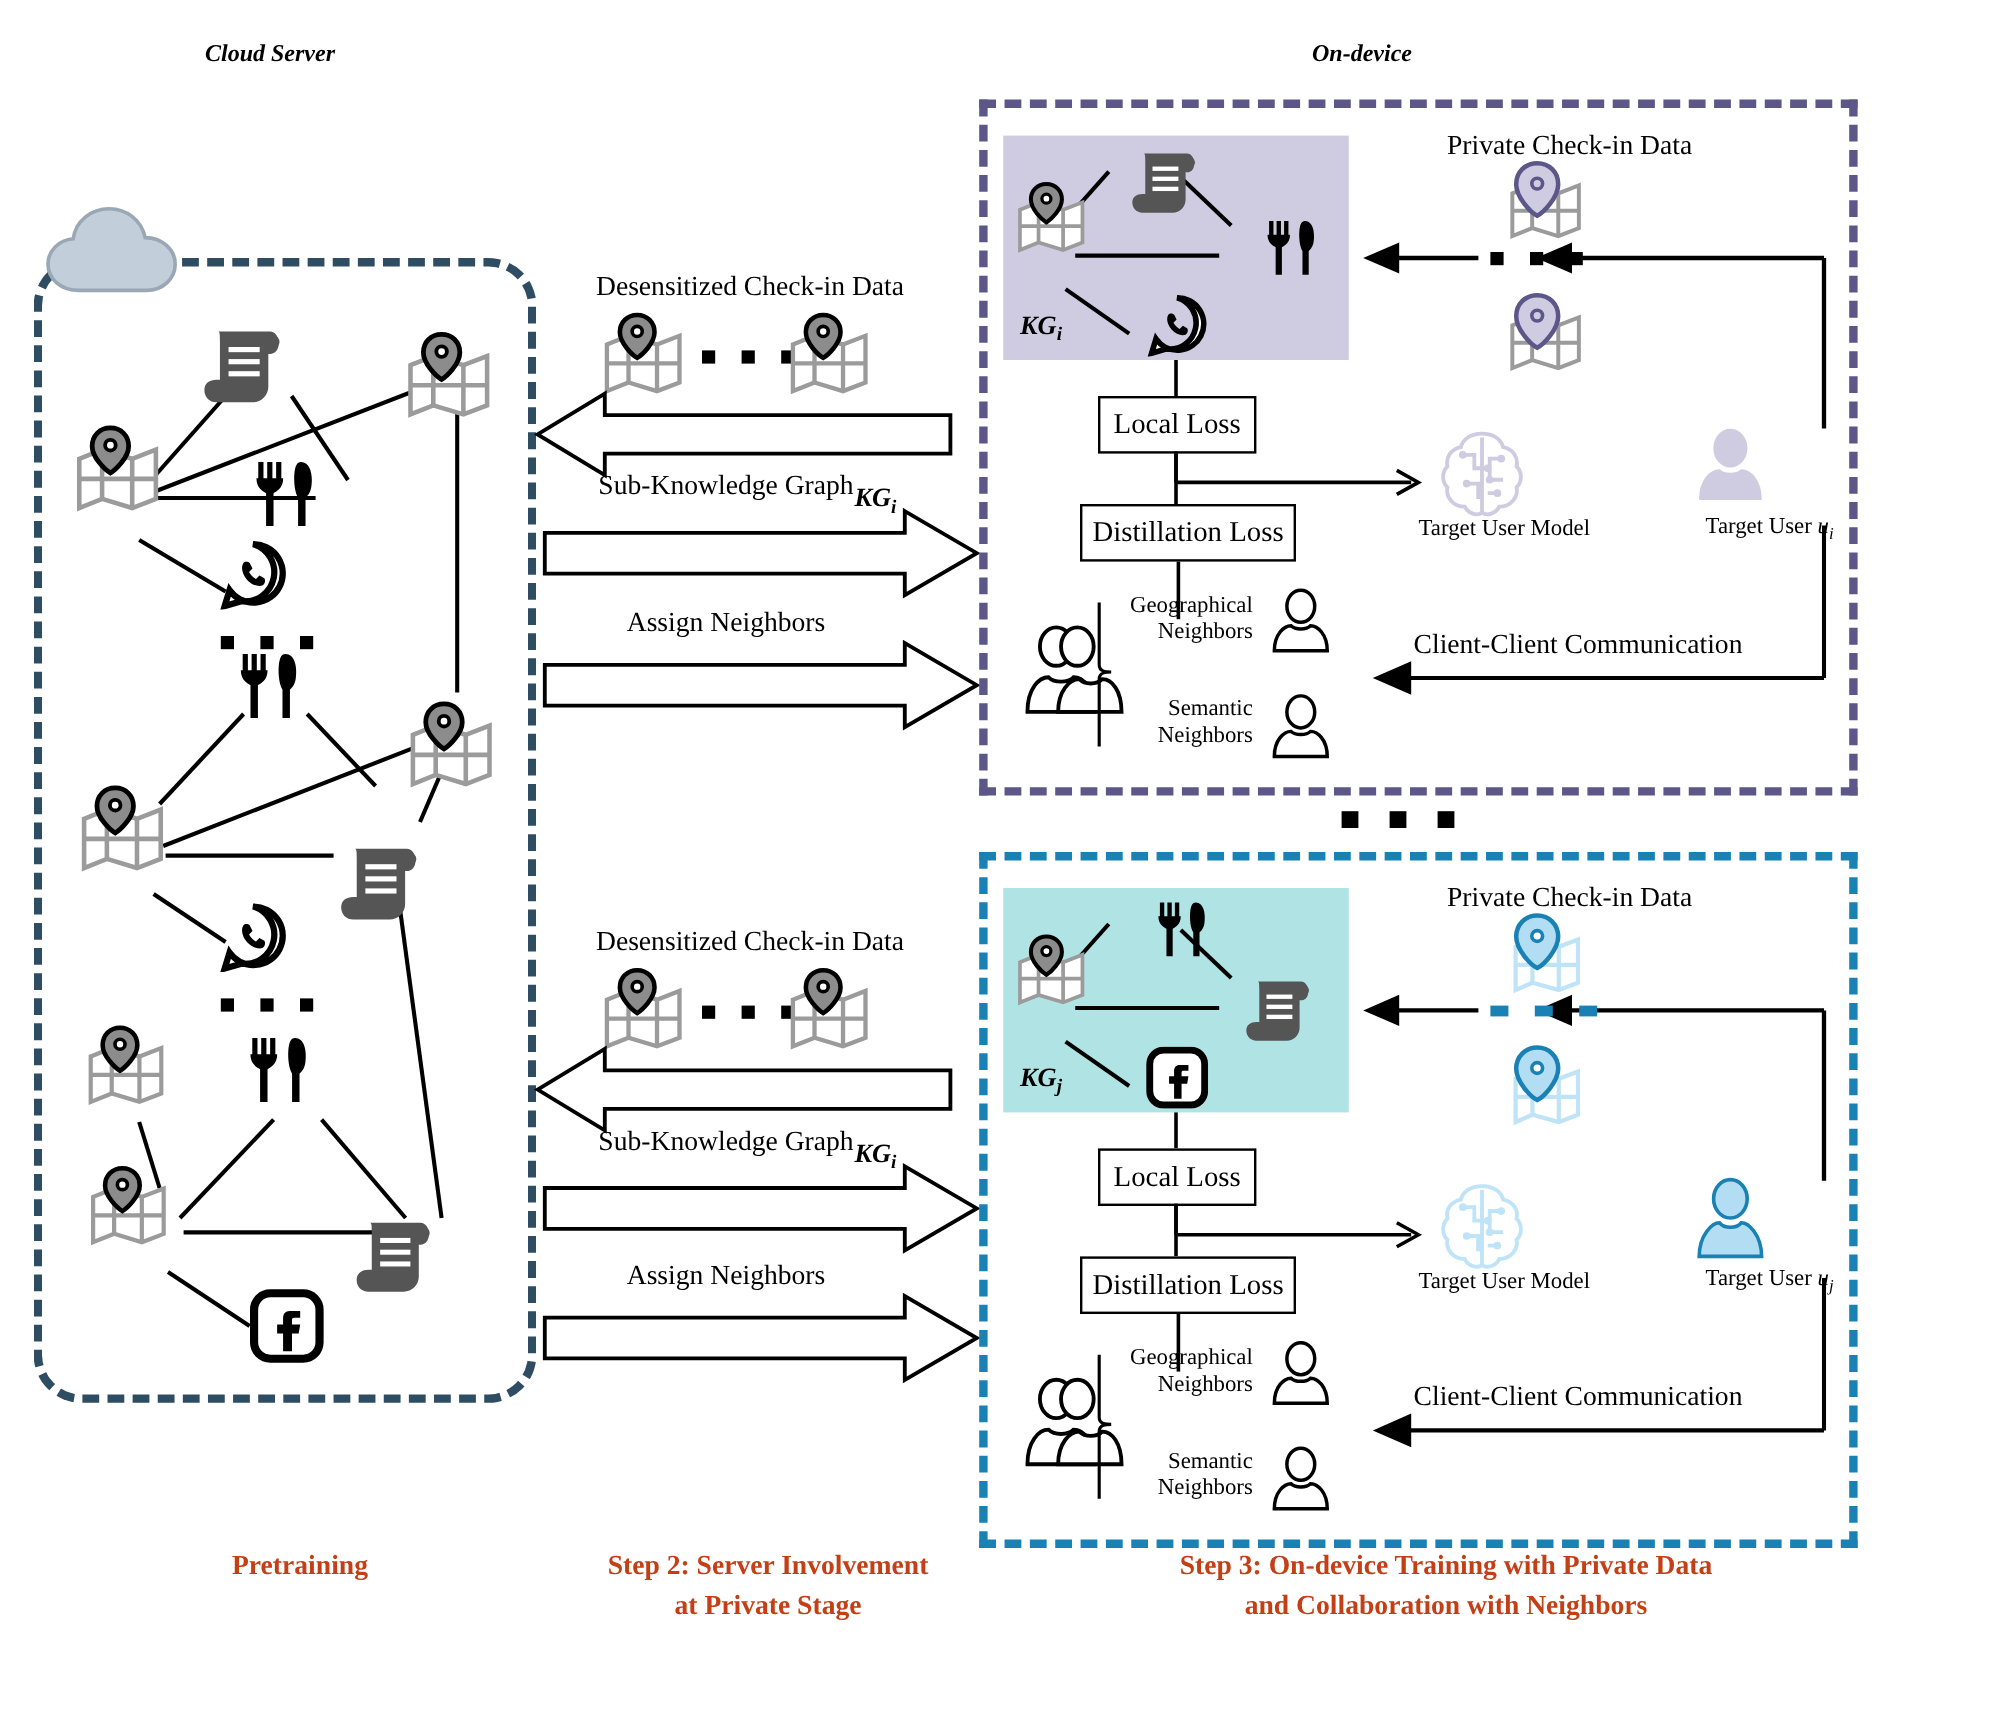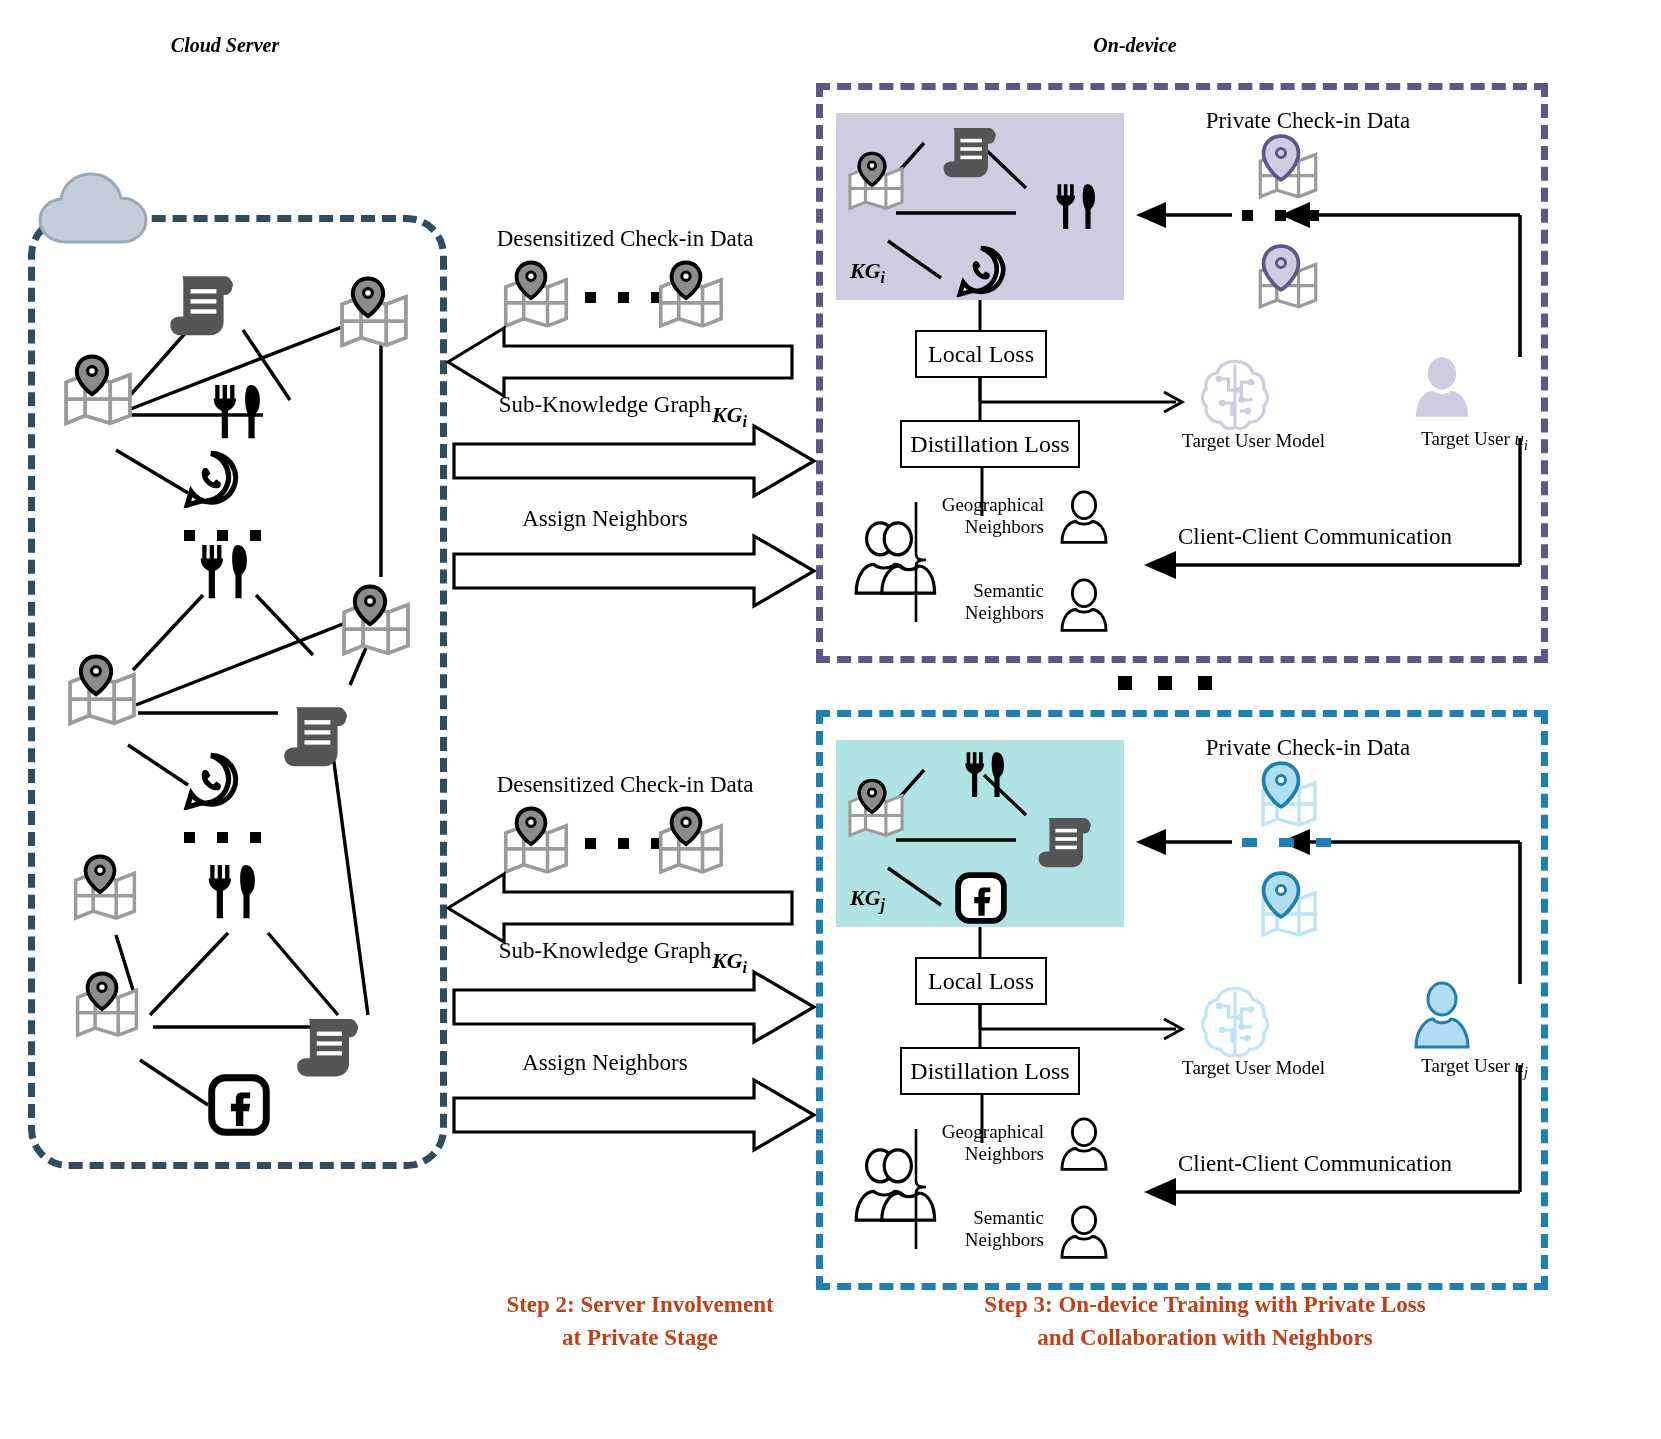--- a/index.html
+++ b/index.html
@@ -477,21 +477,22 @@
 <div class="abs lbl" style="left:1140px;top:1151px;width:350px;">Client-Client Communication</div>
 <svg class="abs" style="left:1130px;top:1047px;" width="400" height="160">
   <g stroke="#000" stroke-width="3.4" fill="none">
     <line x1="390" y1="18" x2="390" y2="145"></line>
     <line x1="390" y1="145" x2="40" y2="145"></line>
   </g>
   <path d="M14 145 L46 131 L46 159 Z" fill="#000"></path>
 </svg>
 
 <div class="abs step" style="left:55px;top:1288px;width:390px;">
+  <div>Pretraining</div>
 </div>
 <div class="abs step" style="left:460px;top:1288px;width:360px;">
   <div>Step 2: Server Involvement</div>
   <div>at Private Stage</div>
 </div>
 <div class="abs step" style="left:855px;top:1288px;width:700px;">
-  <div>Step 3: On-device Training with Private Loss</div>
+  <div>Step 3: On-device Training with Private Data</div>
   <div>and Collaboration with Neighbors</div>
 </div>
 
 </body></html>

